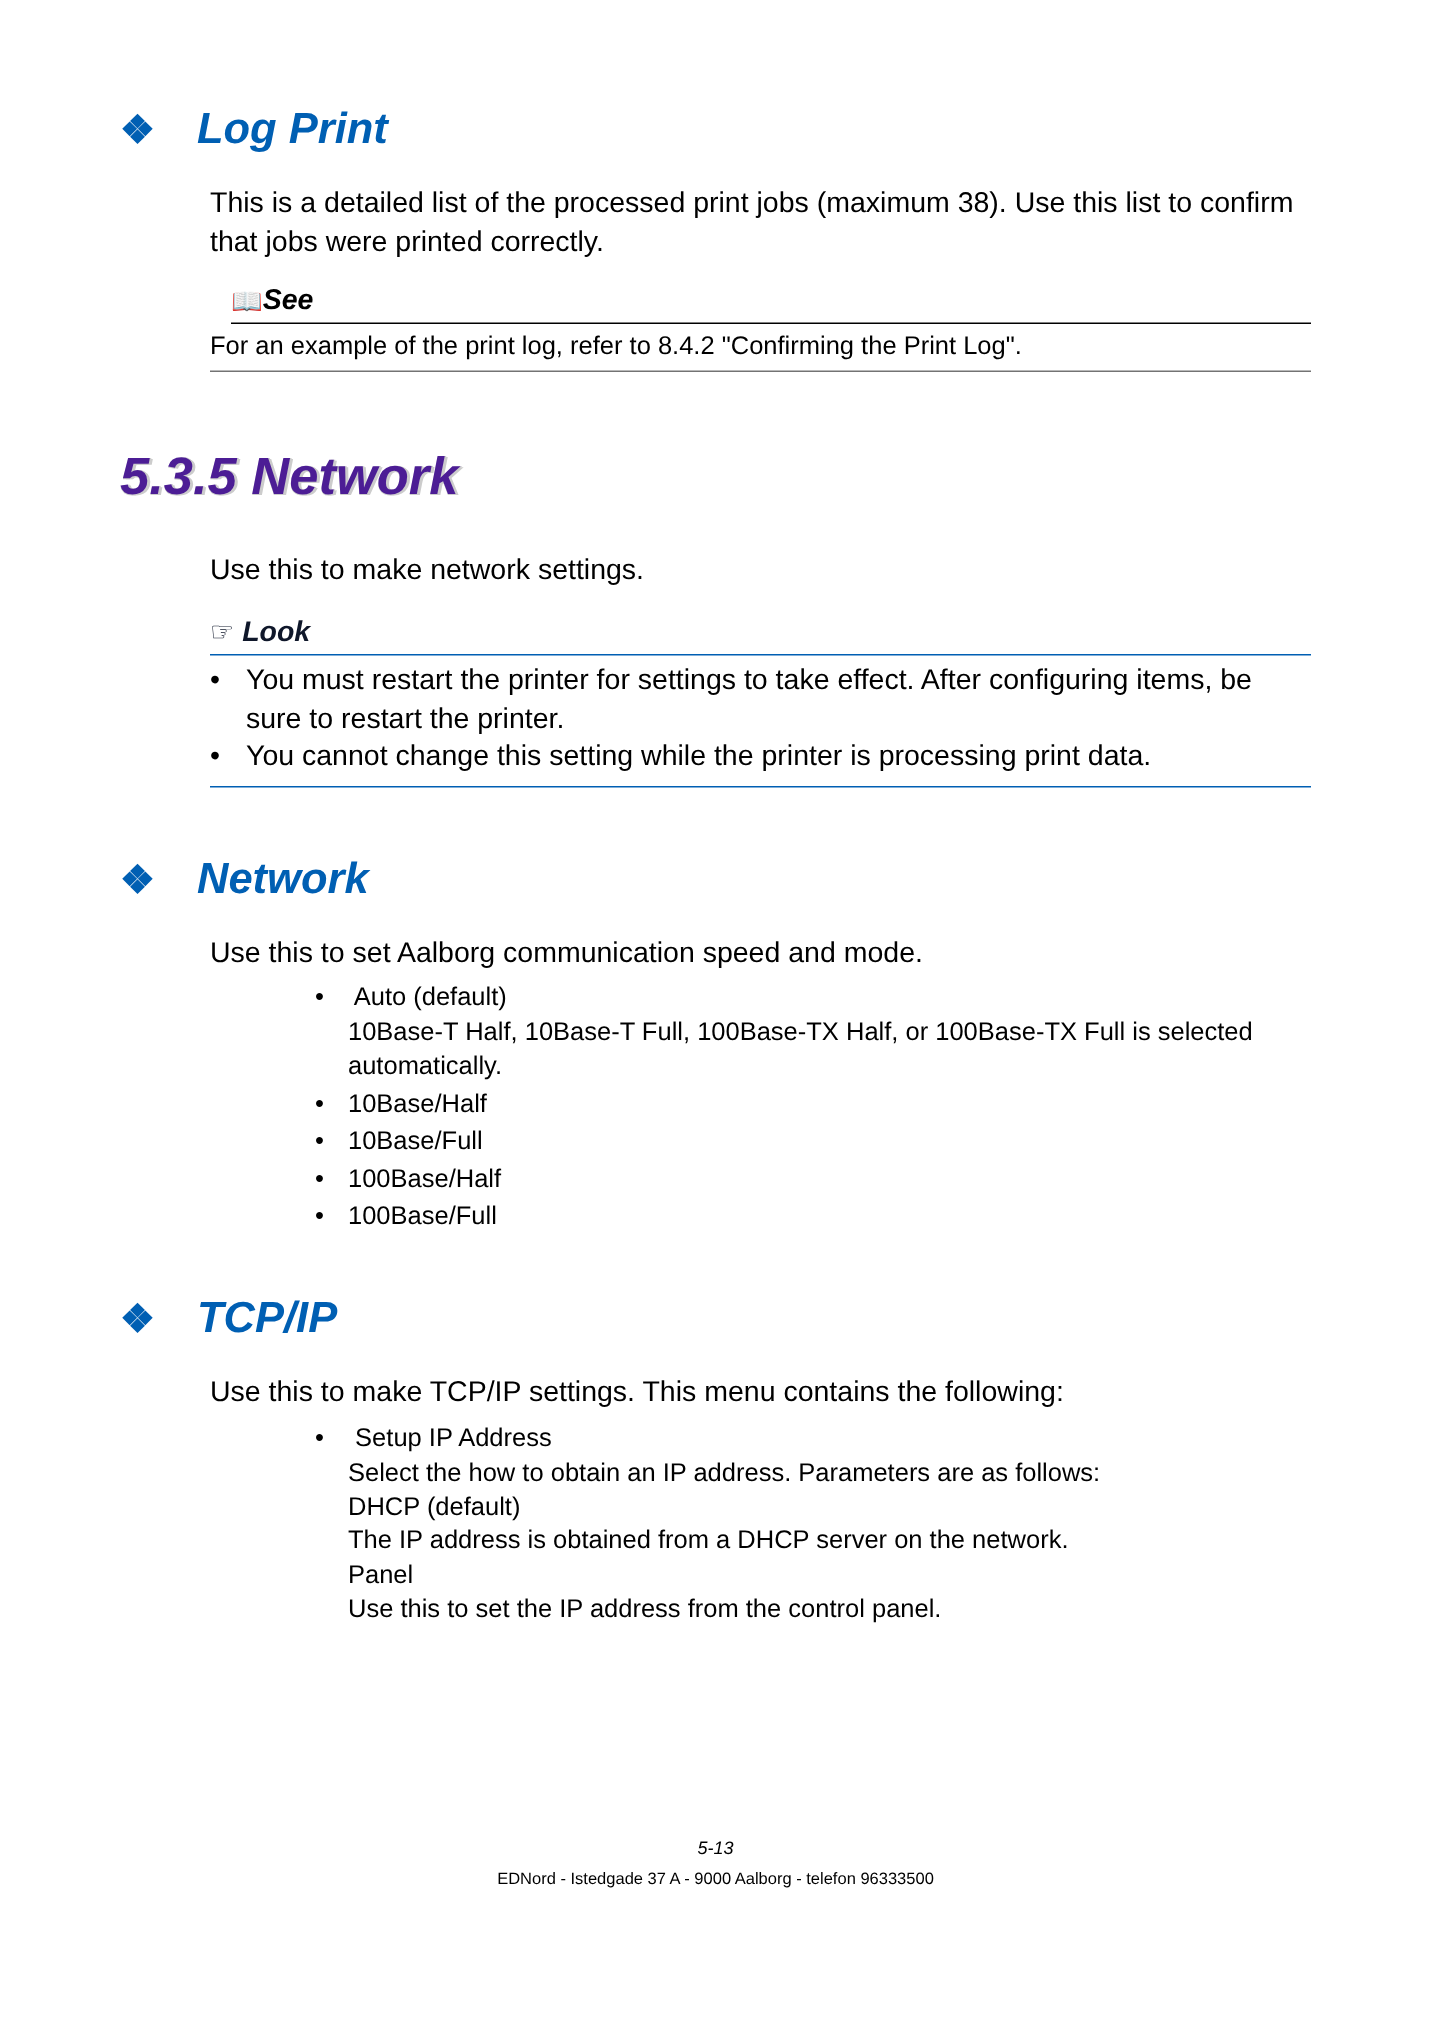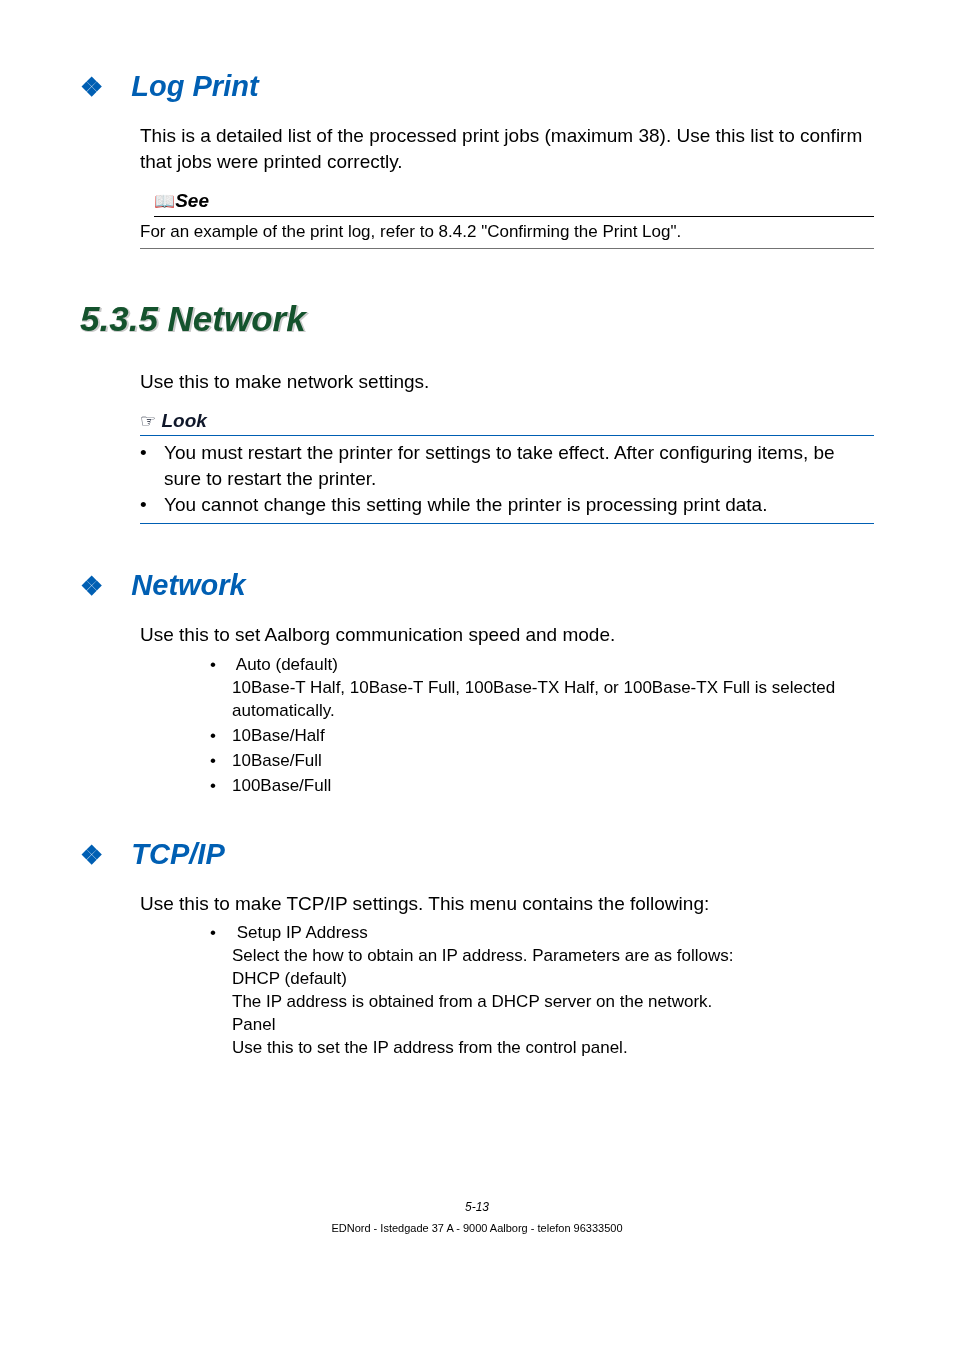--- a/index.html
+++ b/index.html
@@ -25,21 +25,21 @@
     margin-right: 28px;
     font-weight: bold;
   }
   .section-title-h2 {
     color: #005fb3;
     font-size: 29px;
     font-weight: bold;
     font-style: italic;
   }
   .section-title-h1 {
-    color: #14532d;
+    color: #4c1d95;
     font-size: 35px;
     font-weight: bold;
     font-style: italic;
     margin-top: 50px;
     margin-bottom: 30px;
     text-shadow: 1px 0 0 #ccc, 0 1px 0 #ccc, 2px 1px 0 #ccc;
   }
   .body-text {
     font-size: 19px;
     line-height: 1.35;
@@ -184,20 +184,21 @@
 
   <div class="body-text" style="margin-bottom:2px;">Use this to set Aalborg communication speed and mode.</div>
 
   <ul class="sublist">
     <li>
       <span>Auto (default)</span>
       <span class="subtext">10Base-T Half, 10Base-T Full, 100Base-TX Half, or 100Base-TX Full is selected automatically.</span>
     </li>
     <li><span>10Base/Half</span></li>
     <li><span>10Base/Full</span></li>
+    <li><span>100Base/Half</span></li>
     <li><span>100Base/Full</span></li>
   </ul>
 
   <div class="section-heading" style="margin-top:40px;">
     <span class="bullet-diamond">❖</span>
     <span class="section-title-h2">TCP/IP</span>
   </div>
 
   <div class="body-text" style="margin-bottom:2px;">Use this to make TCP/IP settings. This menu contains the following:</div>
 

